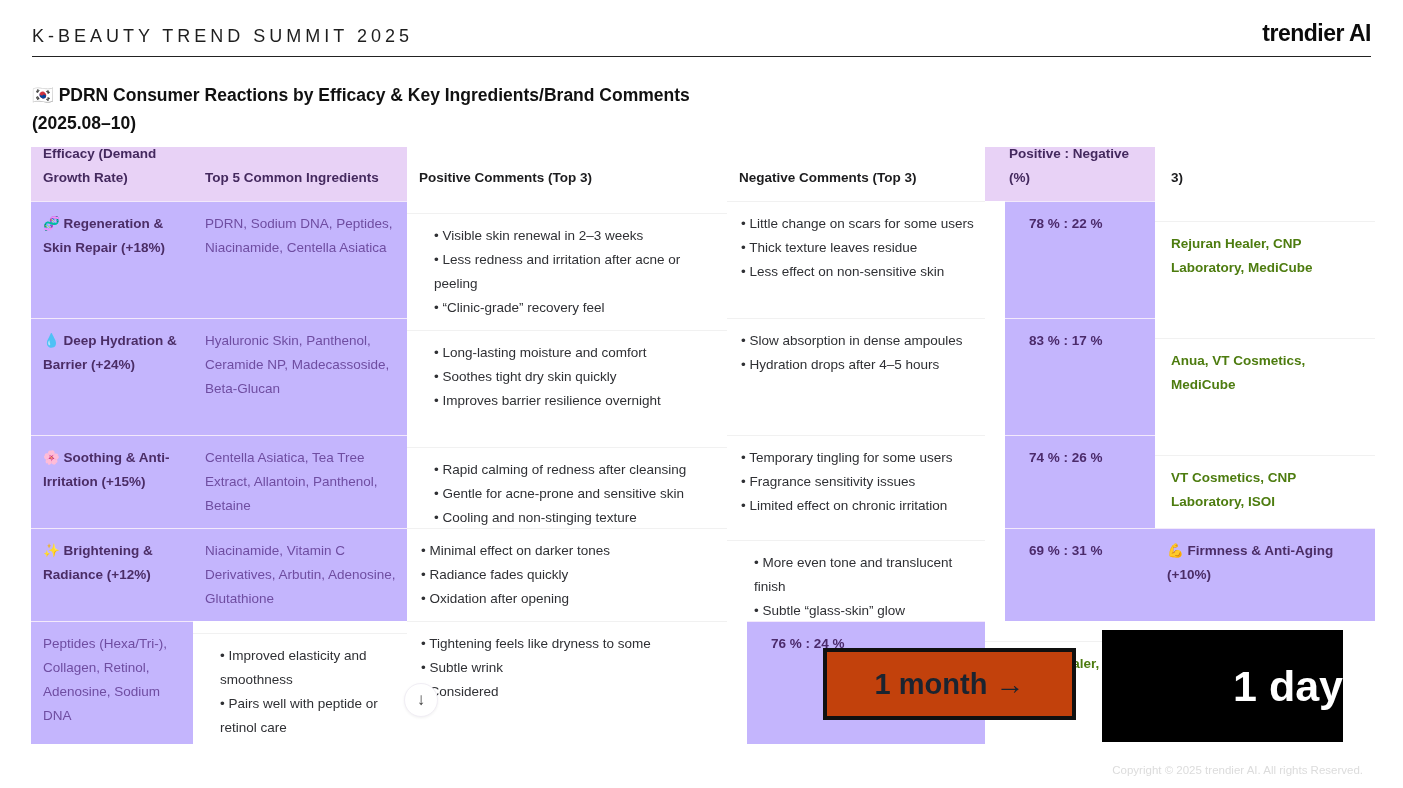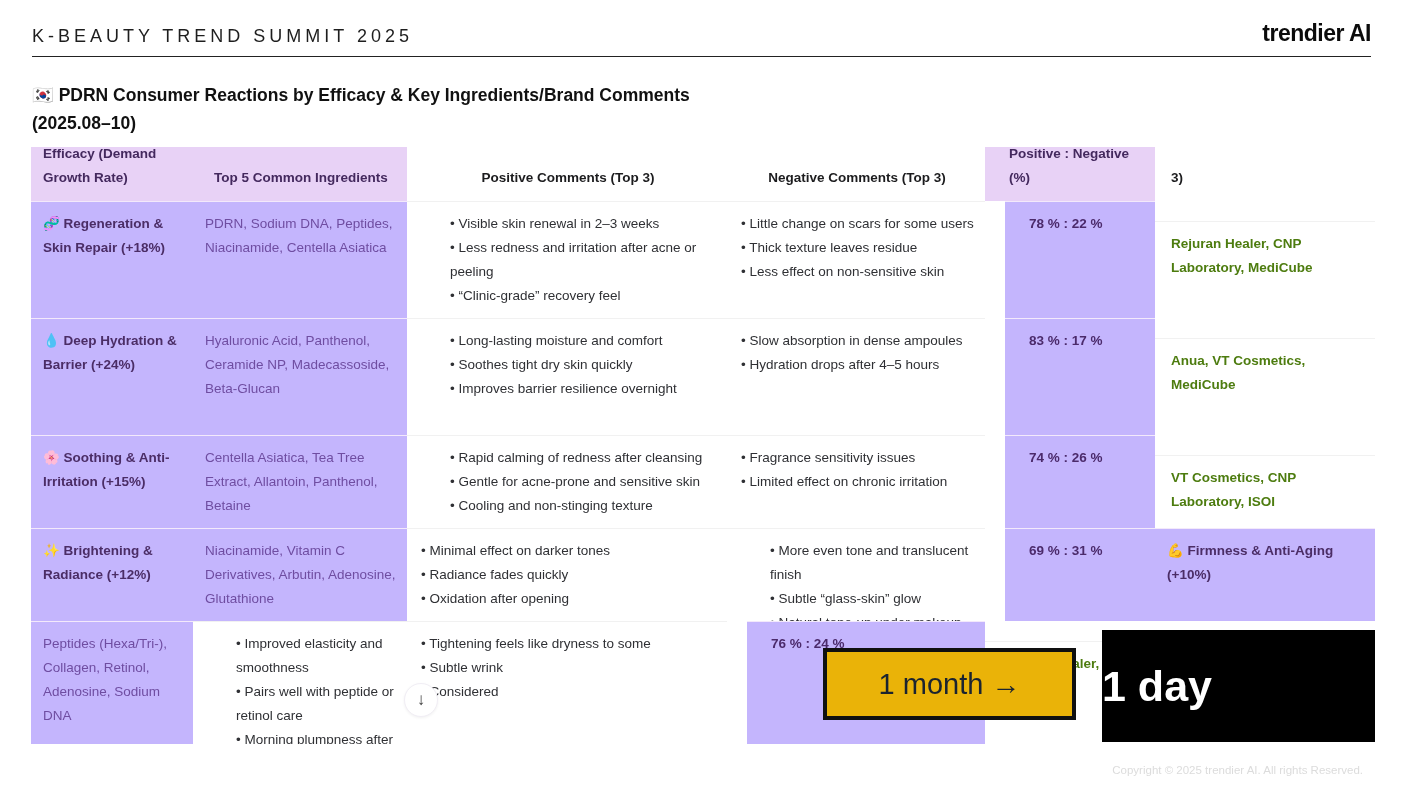--- a/index.html
+++ b/index.html
@@ -28,61 +28,61 @@
     line-height:28px; color:#111;
   }
 
   
   .tbl {
     display:grid; margin-left:31px; width:1344px;
     grid-template-columns:162px 214px 320px 258px 170px 220px;
     grid-template-rows:54px 117px 117px 93px 93px 123px;
     font-size:13.5px; line-height:24px;
   }
-  .th, .td { overflow:hidden;justify-content:center; }
+  .th, .td { overflow:hidden; }
   .purple { background:#c4b5fd; }
   .th.purple { background:#e8d2f6; }
   .th {
     display:flex; align-items:flex-end; padding:0 10px 11px 12px;
     font-weight:700; color:#1c1c1e;
   }
   .th.purple { color:#44295e; }
   .th.c5, .td.c5 { padding-left:24px; }
   .th.c6, .td.c6 { padding-left:16px;margin-top:20px; }
   .td { padding:10px 10px 0 12px; border-top:1px solid #f1f1f1; }
   .td.purple { border-top:1px solid #f3e9fb; }
-  .td.c3 { padding-left:43px; }
+  .td.c3 { padding-left:27px;margin-top:12px; }
   .td.c4 { padding-left:14px; }
   .eff { font-weight:700; color:#4b2d66; }
   .ing { color:#6f4da1; }
   .cmt { color:#2f3034; }
   .b::before { content:"• "; }
   .ratio { font-weight:700; color:#4b2a6b;margin-left:20px; }
   .brands { font-weight:700; color:#4d7c0f; }
 
   
   .scroll-btn {
     position:absolute; left:404px; top:683px; width:34px; height:34px;
     border-radius:50%; background:#fff; border:1px solid #f1eef5;
     box-shadow:0 1px 3px rgba(0,0,0,0.06);
     display:flex; align-items:center; justify-content:center;
     font-size:17px; color:#3a3a3a; cursor:pointer;
   }
 
   
   .month-box {
     position:absolute; left:823px; top:648px; width:253px; height:72px;
-    background:#eab308; border:4px solid #101010;
+    background:#c2410c; border:4px solid #101010;
     display:flex; align-items:center; justify-content:center;
-    font-size:29px; font-weight:400; color:#1b2430;
+    font-size:29px; font-weight:700; color:#1b2430;
   }
   .day-box {
-    position:absolute; left:1102px; top:630px; width:273px; height:112px;
+    position:absolute; left:1102px; top:630px; width:241px; height:112px;
     background:#000;
-    display:flex; align-items:center; justify-content:flex-start;
+    display:flex; align-items:center; justify-content:flex-end;
     font-size:43px; font-weight:800; color:#fff;
   }
 
   
   .copyright {
     position:absolute; right:40px; bottom:12px;
     font-size:11.5px; color:#dcdcdc;
   }
 </style>
 </head>
@@ -131,41 +131,42 @@
     </div>
     <div class="td c4 cmt">
       <div class="b">Little change on scars for some users</div>
       <div class="b">Thick texture leaves residue</div>
       <div class="b">Less effect on non-sensitive skin</div>
     </div>
     <div class="td purple c5 ratio">78 % : 22 %</div>
     <div class="td c6 brands">Rejuran Healer, CNP Laboratory, MediCube</div>
 
     <div class="td purple c1"><span class="eff"><span>💧</span> <span>Deep Hydration &amp; Barrier (+24%)</span></span></div>
-    <div class="td purple c2 ing">Hyaluronic Acid, Panthenol, Ceramide NP, Madecassoside, Beta-Glucan</div>
+    <div class="td purple c2 ing">Hyaluronic Skin, Panthenol, Ceramide NP, Madecassoside, Beta-Glucan</div>
     <div class="td c3 cmt">
       <div class="b">Long-lasting moisture and comfort</div>
       <div class="b">Soothes tight dry skin quickly</div>
       <div class="b">Improves barrier resilience overnight</div>
     </div>
     <div class="td c4 cmt">
       <div class="b">Slow absorption in dense ampoules</div>
       <div class="b">Hydration drops after 4–5 hours</div>
     </div>
     <div class="td purple c5 ratio">83 % : 17 %</div>
     <div class="td c6 brands">Anua, VT Cosmetics, MediCube</div>
 
     <div class="td purple c1"><span class="eff"><span>🌸</span> <span>Soothing &amp; Anti-Irritation (+15%)</span></span></div>
     <div class="td purple c2 ing">Centella Asiatica, Tea Tree Extract, Allantoin, Panthenol, Betaine</div>
     <div class="td c3 cmt">
       <div class="b">Rapid calming of redness after cleansing</div>
       <div class="b">Gentle for acne-prone and sensitive skin</div>
       <div class="b">Cooling and non-stinging texture</div>
     </div>
     <div class="td c4 cmt">
+      <div class="b">Temporary tingling for some users</div>
       <div class="b">Fragrance sensitivity issues</div>
       <div class="b">Limited effect on chronic irritation</div>
     </div>
     <div class="td purple c5 ratio">74 % : 26 %</div>
     <div class="td c6 brands">VT Cosmetics, CNP Laboratory, ISOI</div>
 
     <div class="td purple c1"><span class="eff"><span>✨</span> <span>Brightening &amp; Radiance (+12%)</span></span></div>
     <div class="td purple c2 ing">Niacinamide, Vitamin C Derivatives, Arbutin, Adenosine, Glutathione</div>
     <div class="td c4 cmt">
       <div class="b">Minimal effect on darker tones</div>

